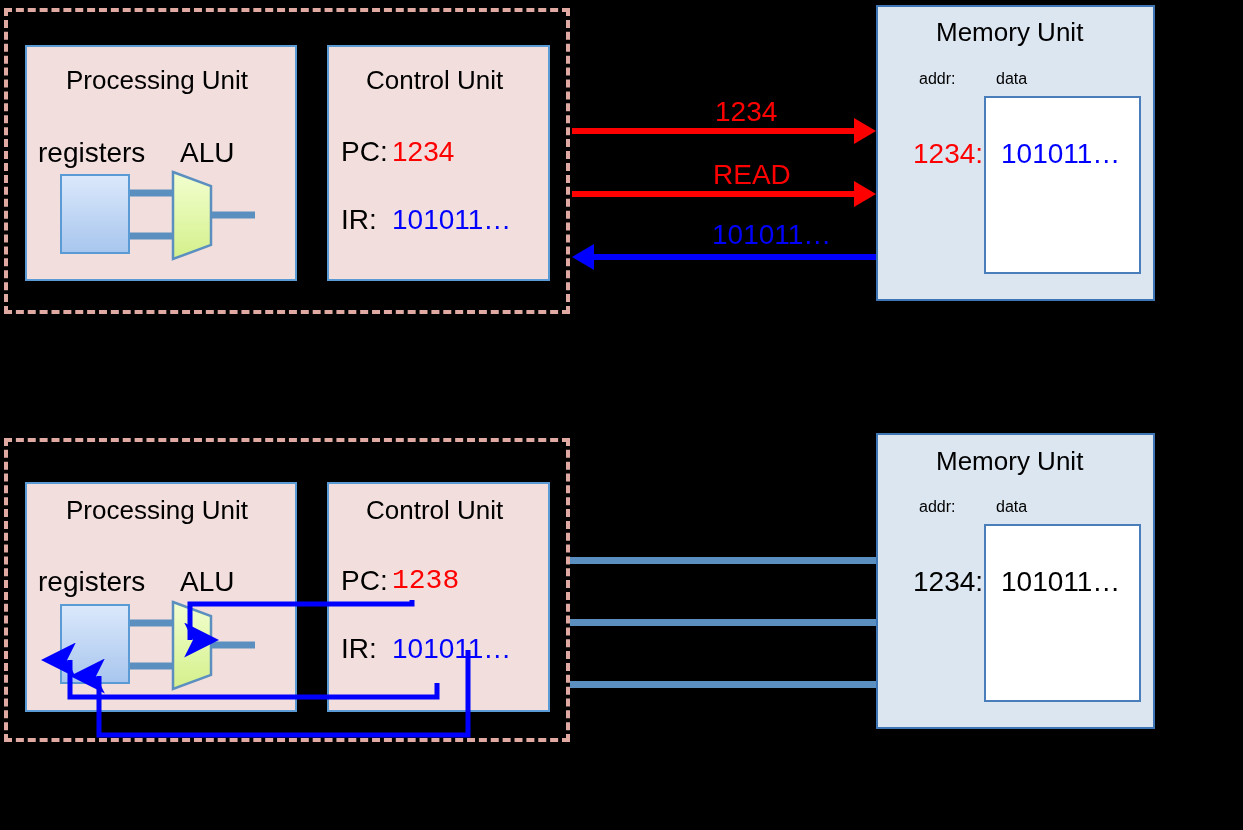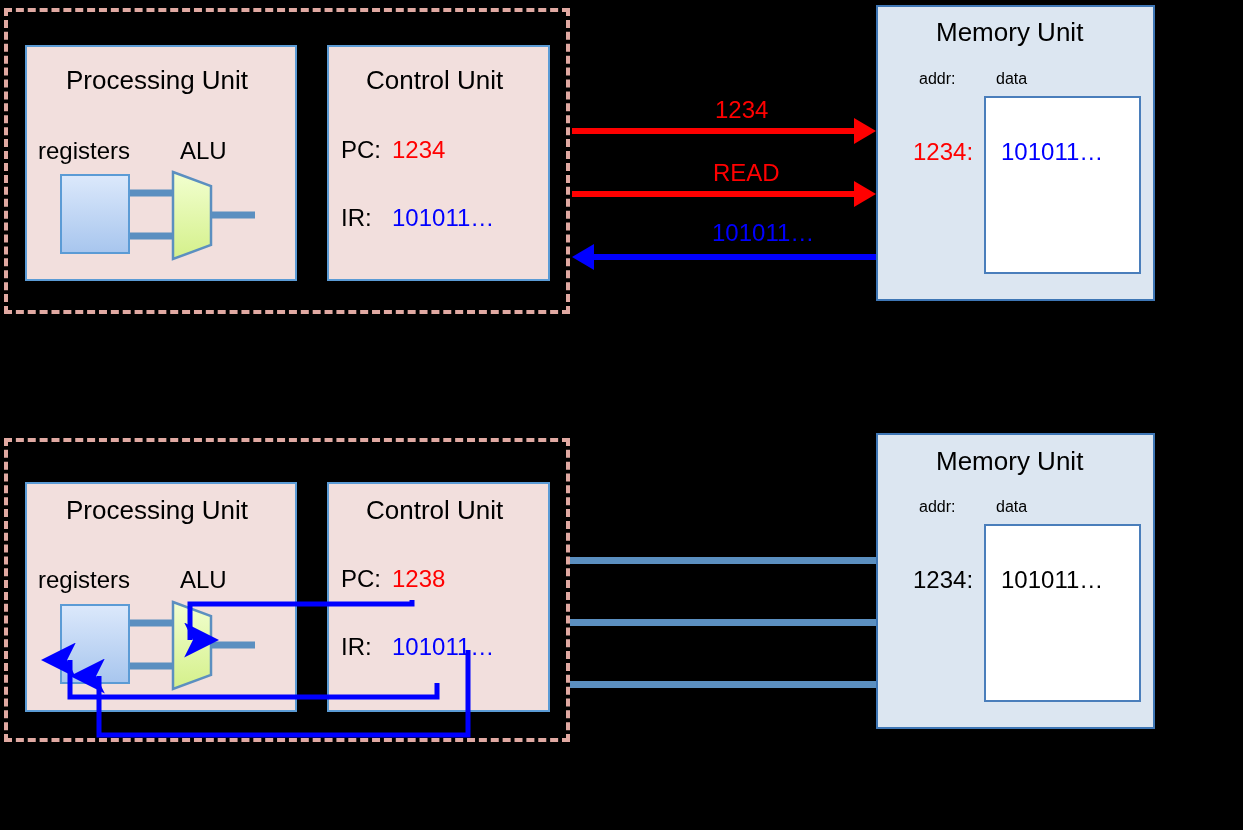--- a/index.html
+++ b/index.html
@@ -25,21 +25,21 @@
     box-sizing:border-box;
   }
   .mem-data-box{
     background:#ffffff;
     border:2px solid #4a7ebb;
     box-sizing:border-box;
   }
 
   .lbl{position:absolute;white-space:nowrap;color:#000;}
   .t-title{font-size:26px;}
-  .t-sub{font-size:24px;}
+  .t-sub{font-size:28px;}
   .t-small{font-size:16px;}
   .red{color:#ff0000;}
   .blue{color:#0000ff;}
 
   
   .reg-block{
     position:absolute;
     border:2px solid #5b9bd5;
     box-sizing:border-box;
     background:linear-gradient(to bottom,#dbe8fb 0%,#a8c6ee 100%);
@@ -104,21 +104,21 @@
   <div class="abs unit-box" style="left:25px;top:482px;width:272px;height:230px;"></div>
   <div class="lbl t-title" style="left:66px;top:495px;">Processing  Unit</div>
   <div class="lbl t-sub" style="left:38px;top:566px;">registers</div>
   <div class="lbl t-sub" style="left:180px;top:566px;">ALU</div>
 
   <div class="reg-block" style="left:60px;top:604px;width:70px;height:80px;"></div>
 
   <div class="abs unit-box" style="left:327px;top:482px;width:223px;height:230px;"></div>
   <div class="lbl t-title" style="left:366px;top:495px;">Control Unit</div>
   <div class="lbl t-sub" style="left:341px;top:565px;">PC:</div>
-  <div class="lbl t-sub red" style="left:392px;top:565px;">1238</div>
+  <div class="lbl t-sub red" style="left:392px;top:565px;font-family:Liberation Mono, monospace;">1238</div>
   <div class="lbl t-sub" style="left:341px;top:633px;">IR:</div>
   <div class="lbl t-sub blue" style="left:392px;top:633px;">101011…</div>
 
   <div class="abs mem-box" style="left:876px;top:433px;width:279px;height:296px;"></div>
   <div class="lbl t-title" style="left:936px;top:446px;">Memory Unit</div>
   <div class="lbl t-small" style="left:919px;top:498px;">addr:</div>
   <div class="lbl t-small" style="left:996px;top:498px;">data</div>
   <div class="abs mem-data-box" style="left:984px;top:524px;width:157px;height:178px;"></div>
   <div class="lbl t-sub" style="left:913px;top:566px;">1234:</div>
   <div class="lbl t-sub" style="left:1001px;top:566px;">101011…</div>

